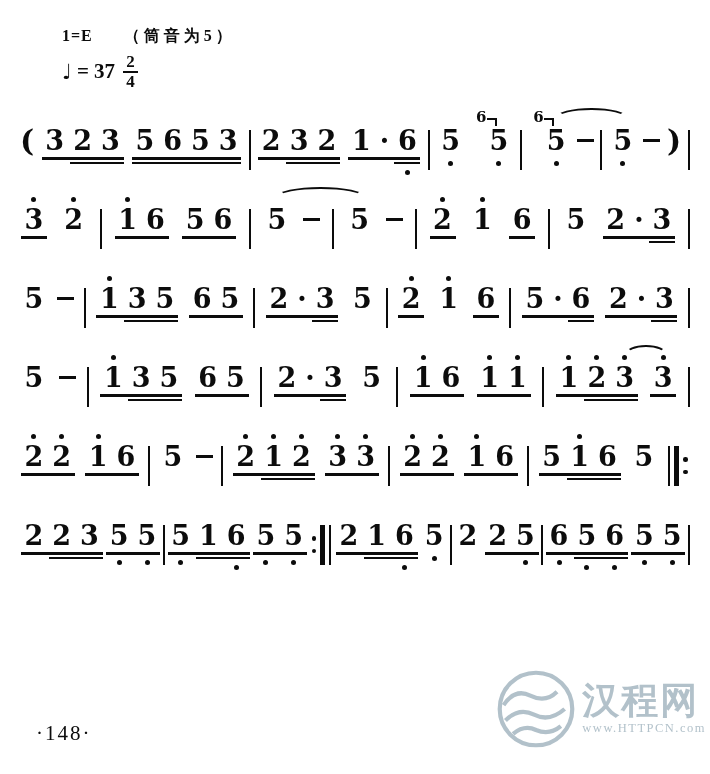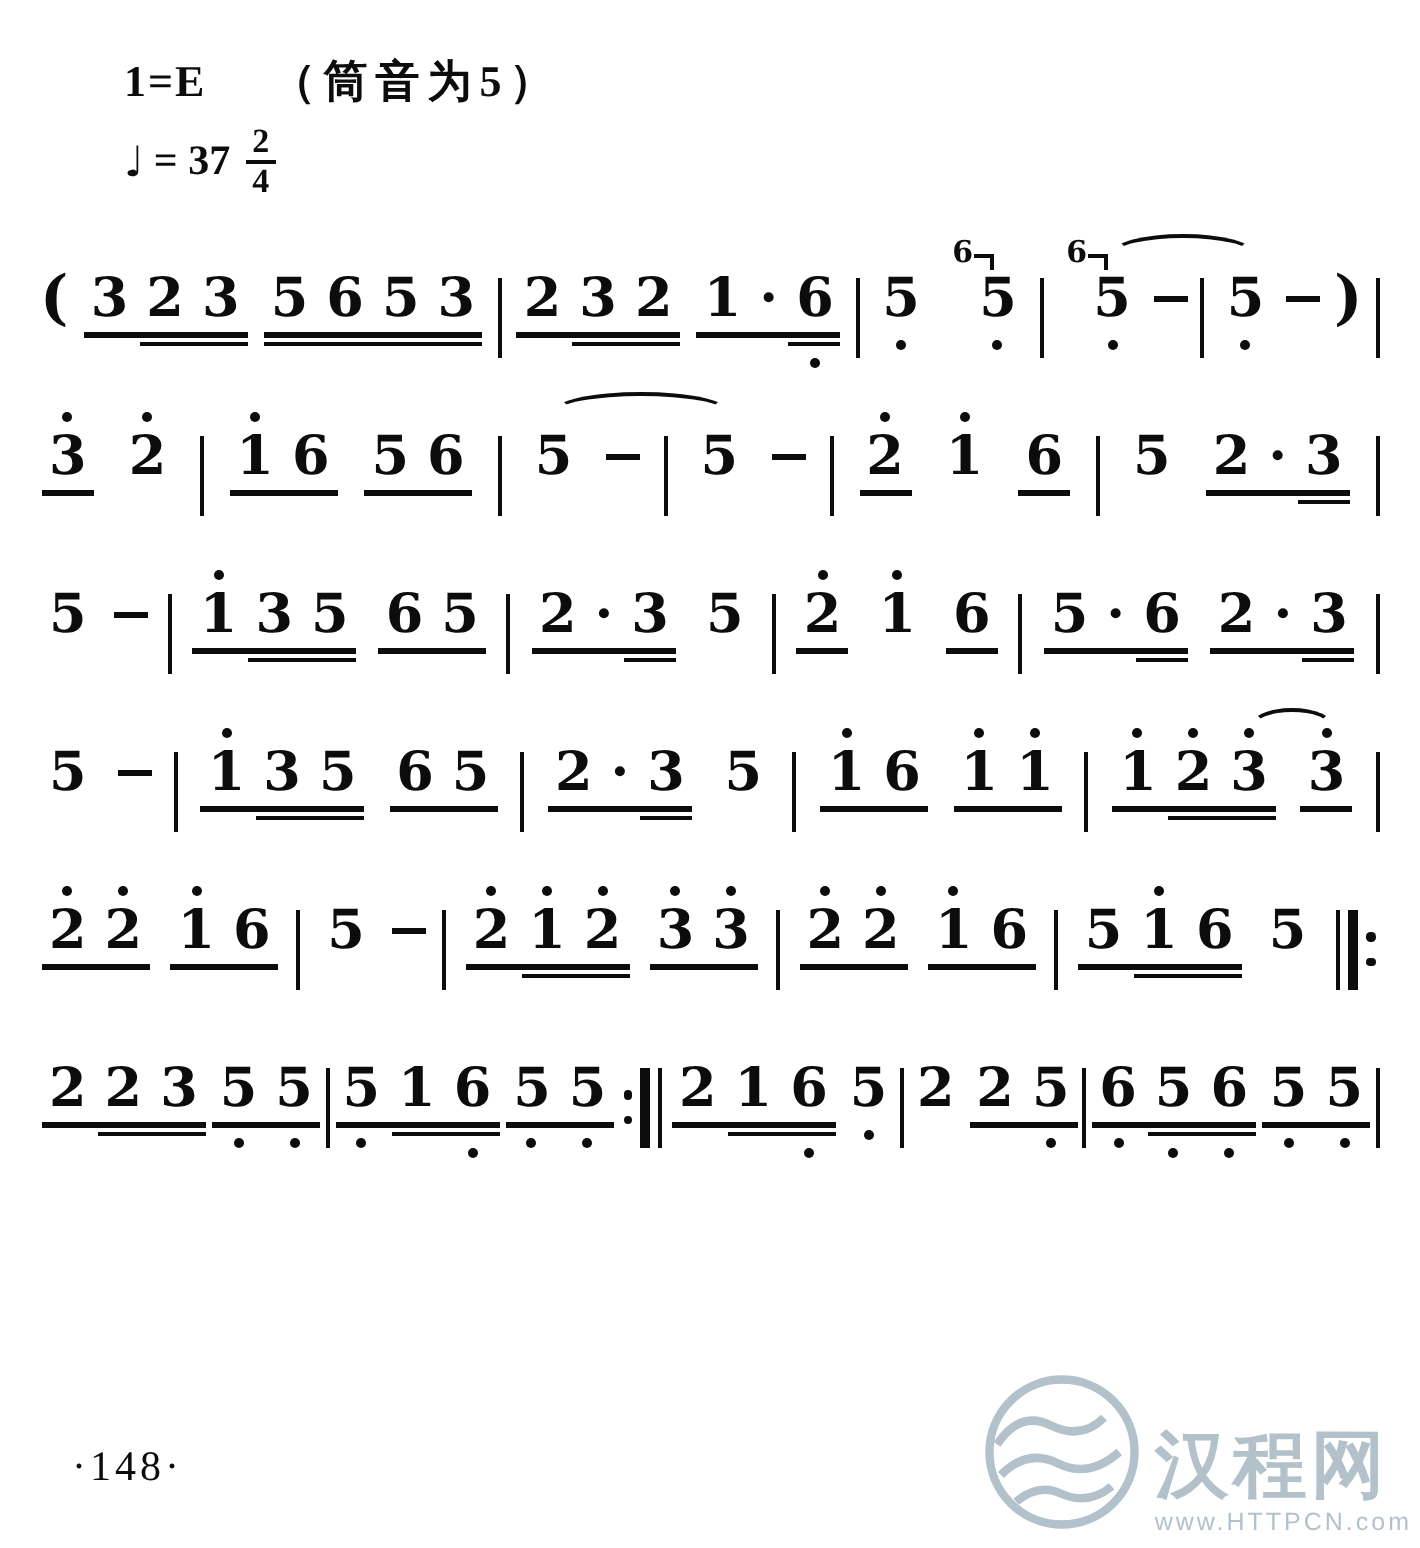--- a/index.html
+++ b/index.html
@@ -3,21 +3,21 @@
 <meta charset="utf-8">
 <style>
   html,body{margin:0;padding:0}
   body{width:710px;height:774px;background:#fff;color:#0c0c0c;position:relative;overflow:hidden;
        font-family:"Liberation Serif", serif;}
   .titles{text-align:center;margin-top:14px}
   .t1{font-size:37px;font-weight:700;letter-spacing:3px}
   .t2{font-size:32px;font-weight:700;letter-spacing:.45em;margin-top:14px;text-indent:.45em}
   .t3{font-size:26px;font-weight:700;letter-spacing:.55em;margin-top:13px;text-indent:.55em}
   .meta{margin:26px 0 0 62px;font-weight:700}
-  .keyrow{font-size:22px;letter-spacing:1px}
+  .keyrow{font-size:16px;letter-spacing:1px}
   .keyrow .fing{margin-left:26px;letter-spacing:4px}
   .temporow{font-size:21px;margin-top:6px;display:flex;align-items:center}
   .tglyph{font-family:"DejaVu Sans", sans-serif;font-size:21px;margin-right:5px}
   .frac{display:inline-block;text-align:center;font-size:17px;line-height:1.05;margin-left:8px;vertical-align:-3px}
   .frac b{display:block;border-bottom:2.5px solid #0c0c0c;padding:0 3px}
   .frac i{display:block;font-style:normal}
   
   .score{margin:16px 16px 0 16px}
   .mline{position:relative;display:flex;justify-content:space-between;align-items:flex-start;
          padding:18px 4px 0 4px;height:44px;margin-bottom:17px}
@@ -35,24 +35,24 @@
   .rep .bar{margin-left:2px;margin-right:2px}
   .rdots{display:flex;flex-direction:column;justify-content:space-evenly;height:34px;margin-top:8px;padding:0 2px}
   .rdots i{width:4.5px;height:4.5px;border-radius:50%;background:#0c0c0c}
   .dash{width:17px;height:3.6px;background:#0c0c0c;margin-top:14px;flex:none}
   .ptxt{font-size:30px;font-weight:700;line-height:31px;font-family:"DejaVu Serif", serif}
   .grace{position:absolute;top:-15px;left:-9px;font-size:15px;line-height:1;font-weight:700}
   .ghook{position:absolute;left:100%;top:55%;width:8px;height:6px;border-top:2px solid #0c0c0c;border-right:2px solid #0c0c0c}
   .tie{position:absolute;top:1px;height:15px;border:2.4px solid transparent;border-top-color:#0c0c0c;border-radius:50%}
   
   .pagenum{position:absolute;left:36px;bottom:28px;font-size:21px;font-weight:400;letter-spacing:2px}
-  .watermark{position:absolute;right:4px;bottom:6px;display:flex;align-items:flex-end;opacity:.8}
+  .watermark{position:absolute;right:4px;bottom:23px;display:flex;align-items:center;opacity:.8}
   .wm-logo{flex:none;margin-right:4px}
   .wm-text .wm-name{font-size:37px;font-weight:700;line-height:1.05;letter-spacing:2px}
-  .wm-text .wm-url{font-size:12.5px;letter-spacing:1.5px;font-family:Liberation Sans, sans-serif}
+  .wm-text .wm-url{font-size:12.5px;letter-spacing:1.5px;font-family:Liberation Serif, serif}
 </style>
 </head>
 <body>
 
 <div class="titles">
 </div>
 
 <div class="meta">
   <div class="keyrow">
     <span>1=E</span>

